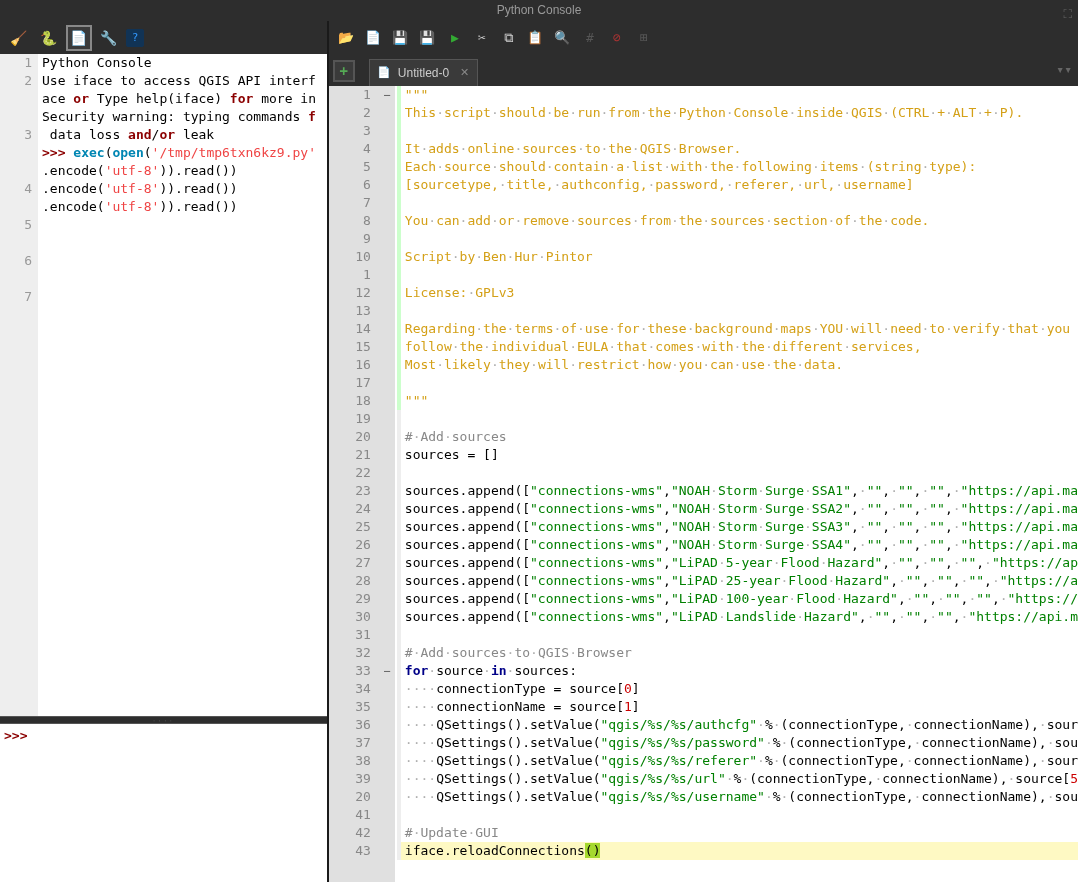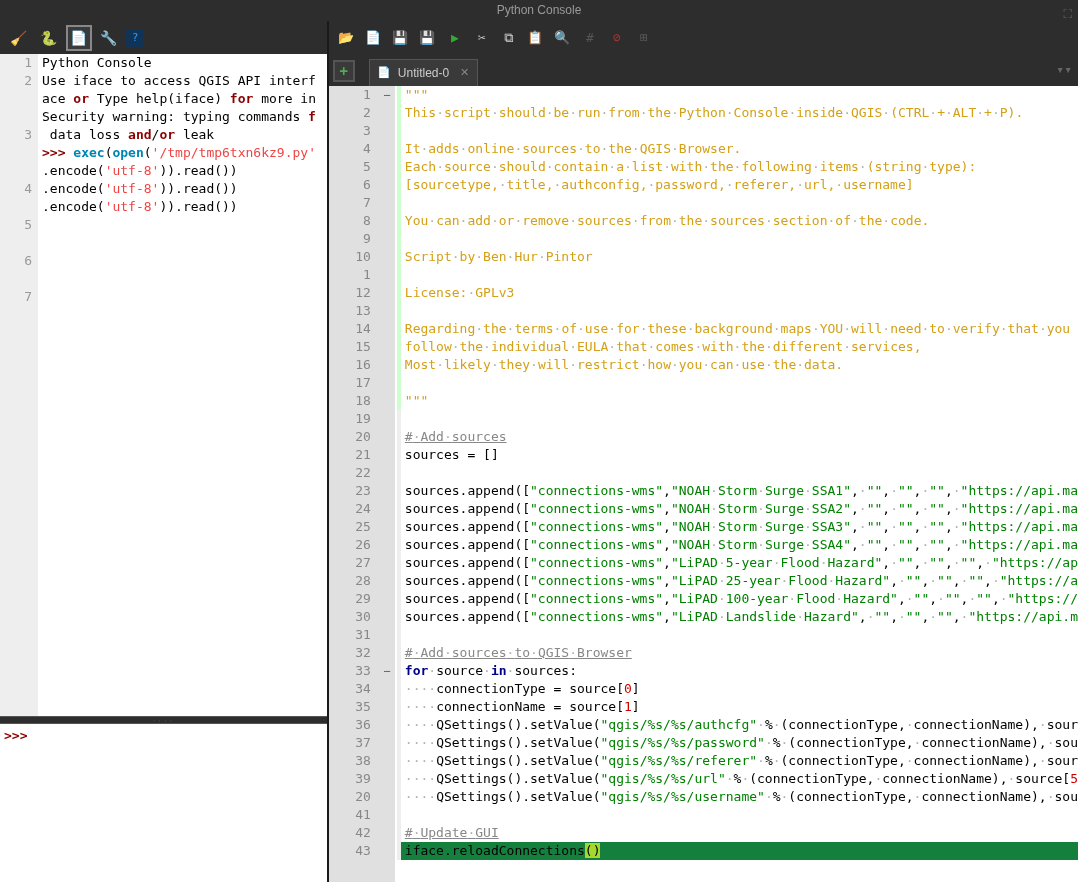--- a/index.html
+++ b/index.html
@@ -154,27 +154,27 @@
 .fold-col div { height: 18px; text-align: center;}
 .edit-code {
   flex: 1;
   padding-left: 2px;
   white-space: pre;
   overflow: hidden;
 }
 .edit-code .row { height: 18px; display: flex; }
 .edit-left-margin { width: 4px; background: #eee; display: inline-block; height: 18px; margin-right: 4px;}
 .doc { color: #d4a017; }
-.cmt { color: #888; text-decoration: underline; }
+.cmt { color: #888; }
 .estr { color: #008000; }
 .num { color: #c00; }
 .epy { color: #000; }
 .ekw { color: #008; font-weight: bold;}
 .hl { background: #a5d82e; }
-.cursor-line { background: #15803d; }
+.cursor-line { background: #fef9c3; }
 .dot { color: #b0b0b0; }
 .null-margin { width: 4px; background: #cfc; display: inline-block; height: 18px; margin-right: 4px;}
 </style>
 </head>
 <body>
 
 <div class="window-title">
   <span>Python Console</span>
   <span class="expand-icon">⛶</span>
 </div>

